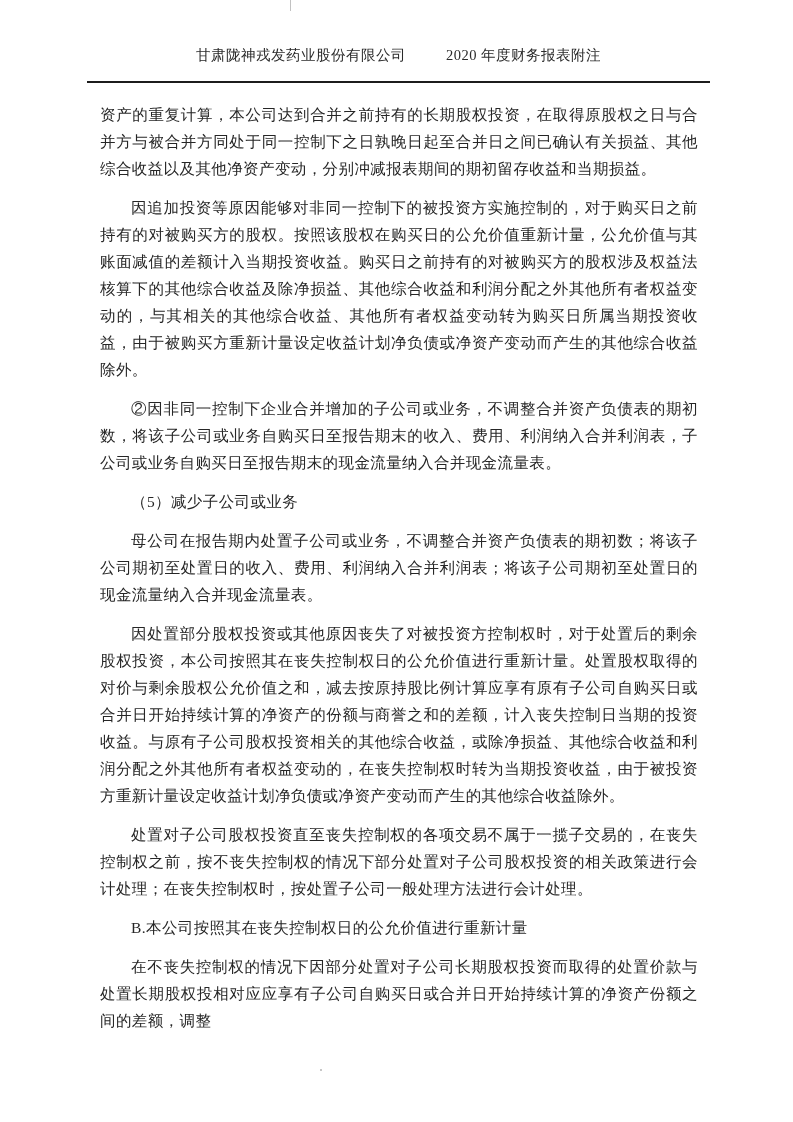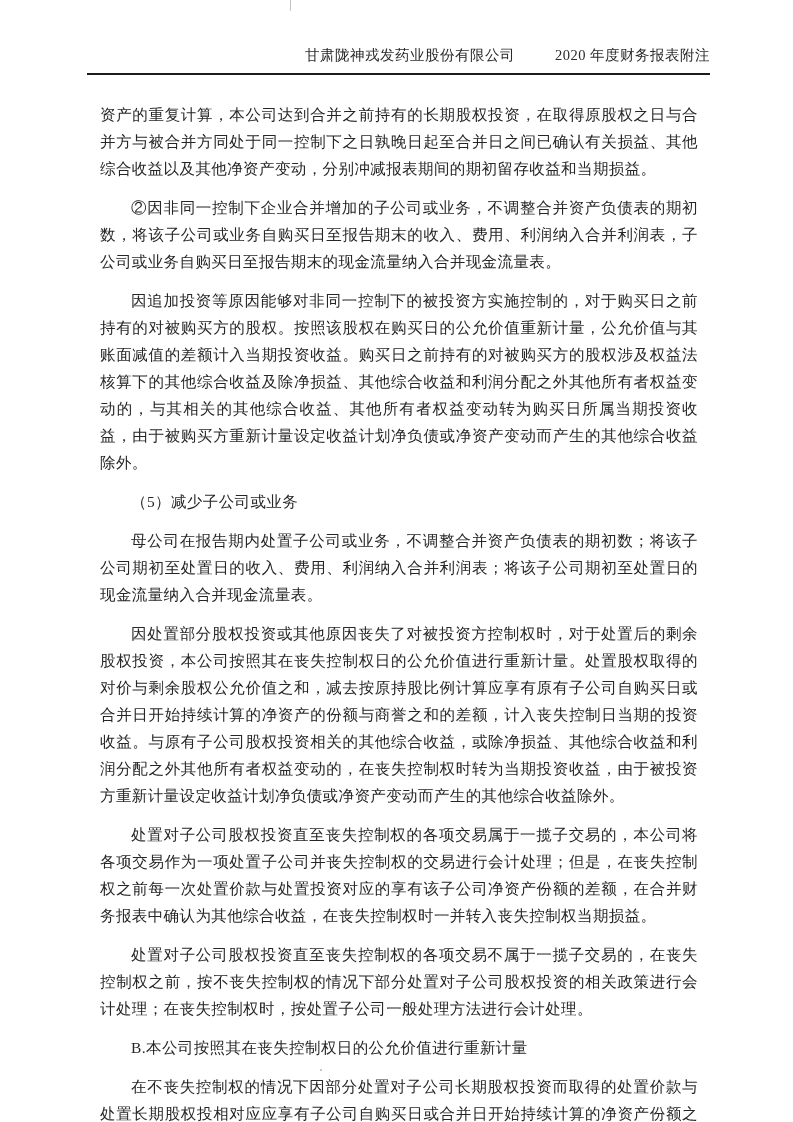--- a/index.html
+++ b/index.html
@@ -16,26 +16,26 @@
     overflow: hidden;
     font-family: "Liberation Serif", "DejaVu Serif", serif;
     color: #232323;
   }
   .header {
     position: absolute;
     top: 46px;
     left: 87px;
     width: 623px;
     display: flex;
-    justify-content: flex-end;
+    justify-content: center;
     align-items: flex-end;
     font-size: 14.5px;
     letter-spacing: 0.5px;
     border-bottom: 2px solid #1c1c1c;
-    padding-bottom: 8px;
+    padding-bottom: 16px;
     color: #2a2a2a;
     gap: 32px;
   }
   .header .company { font-weight: 400; }
   .header .doc-title { font-weight: 400; margin-left: 8px; }
   .content {
     position: absolute;
     top: 89px;
     left: 88px;
     width: 622px;
@@ -91,26 +91,25 @@
 
   <div class="artifact-line"></div>
 
   <div class="header">
     <span class="company">甘肃陇神戎发药业股份有限公司</span>
     <span class="doc-title">2020 年度财务报表附注</span>
   </div>
 
   <div class="content">
     <p>资产的重复计算，本公司达到合并之前持有的长期股权投资，在取得原股权之日与合并方与被合并方同处于同一控制下之日孰晚日起至合并日之间已确认有关损益、其他综合收益以及其他净资产变动，分别冲减报表期间的期初留存收益和当期损益。</p>
+    <p class="indent">因追加投资等原因能够对非同一控制下的被投资方实施控制的，对于购买日之前持有的对被购买方的股权。按照该股权在购买日的公允价值重新计量，公允价值与其账面减值的差额计入当期投资收益。购买日之前持有的对被购买方的股权涉及权益法核算下的其他综合收益及除净损益、其他综合收益和利润分配之外其他所有者权益变动的，与其相关的其他综合收益、其他所有者权益变动转为购买日所属当期投资收益，由于被购买方重新计量设定收益计划净负债或净资产变动而产生的其他综合收益除外。</p>
     <p class="indent">②因非同一控制下企业合并增加的子公司或业务，不调整合并资产负债表的期初数，将该子公司或业务自购买日至报告期末的收入、费用、利润纳入合并利润表，子公司或业务自购买日至报告期末的现金流量纳入合并现金流量表。</p>
-    <p class="indent">因追加投资等原因能够对非同一控制下的被投资方实施控制的，对于购买日之前持有的对被购买方的股权。按照该股权在购买日的公允价值重新计量，公允价值与其账面减值的差额计入当期投资收益。购买日之前持有的对被购买方的股权涉及权益法核算下的其他综合收益及除净损益、其他综合收益和利润分配之外其他所有者权益变动的，与其相关的其他综合收益、其他所有者权益变动转为购买日所属当期投资收益，由于被购买方重新计量设定收益计划净负债或净资产变动而产生的其他综合收益除外。</p>
     <p class="indent">（5）减少子公司或业务</p>
     <p class="indent">母公司在报告期内处置子公司或业务，不调整合并资产负债表的期初数；将该子公司期初至处置日的收入、费用、利润纳入合并利润表；将该子公司期初至处置日的现金流量纳入合并现金流量表。</p>
     <p class="indent">因处置部分股权投资或其他原因丧失了对被投资方控制权时，对于处置后的剩余股权投资，本公司按照其在丧失控制权日的公允价值进行重新计量。处置股权取得的对价与剩余股权公允价值之和，减去按原持股比例计算应享有原有子公司自购买日或合并日开始持续计算的净资产的份额与商誉之和的差额，计入丧失控制日当期的投资收益。与原有子公司股权投资相关的其他综合收益，或除净损益、其他综合收益和利润分配之外其他所有者权益变动的，在丧失控制权时转为当期投资收益，由于被投资方重新计量设定收益计划净负债或净资产变动而产生的其他综合收益除外。</p>
-    <p class="indent">处置对子公司股权投资直至丧失控制权的各项交易属于一揽子交易的，本公司将各项交易作为一项处置子公司并丧失控制权的交易进行会计处理；但是，在丧失控制权之前每一次处置价款与处置投资对应的享有该子公司净资产份额的差额，在合并财务报表中确认为其他综合收益，在丧失控制权时一并转入丧失控制权当期损益。</p>
     <p class="indent">处置对子公司股权投资直至丧失控制权的各项交易不属于一揽子交易的，在丧失控制权之前，按不丧失控制权的情况下部分处置对子公司股权投资的相关政策进行会计处理；在丧失控制权时，按处置子公司一般处理方法进行会计处理。</p>
     <p class="indent">B.本公司按照其在丧失控制权日的公允价值进行重新计量</p>
     <p class="indent">在不丧失控制权的情况下因部分处置对子公司长期股权投资而取得的处置价款与处置长期股权投相对应应享有子公司自购买日或合并日开始持续计算的净资产份额之间的差额，调整</p>
   </div>
 
   <div class="footer">
     <span class="page-num">24</span>
   </div>
 
   <div class="artifact-dot"></div>

